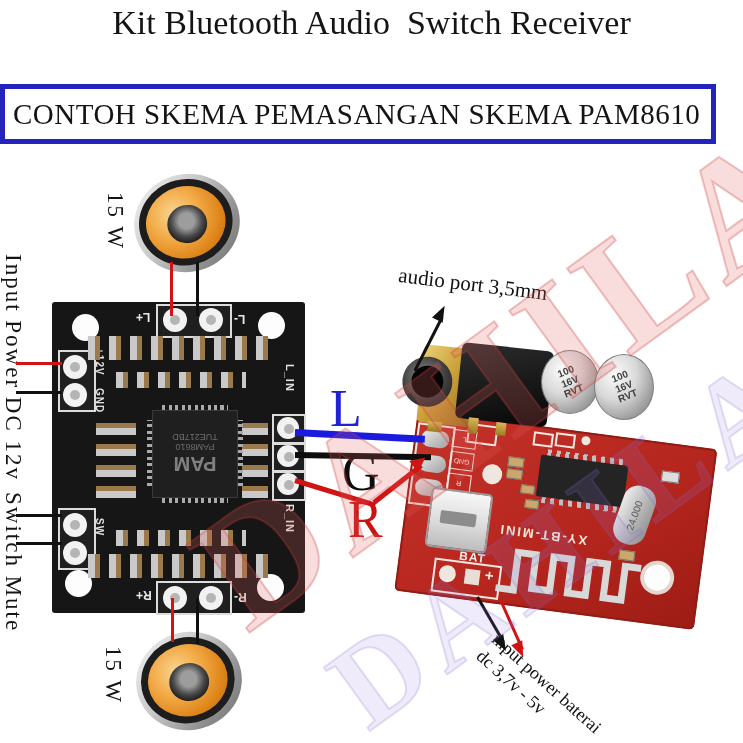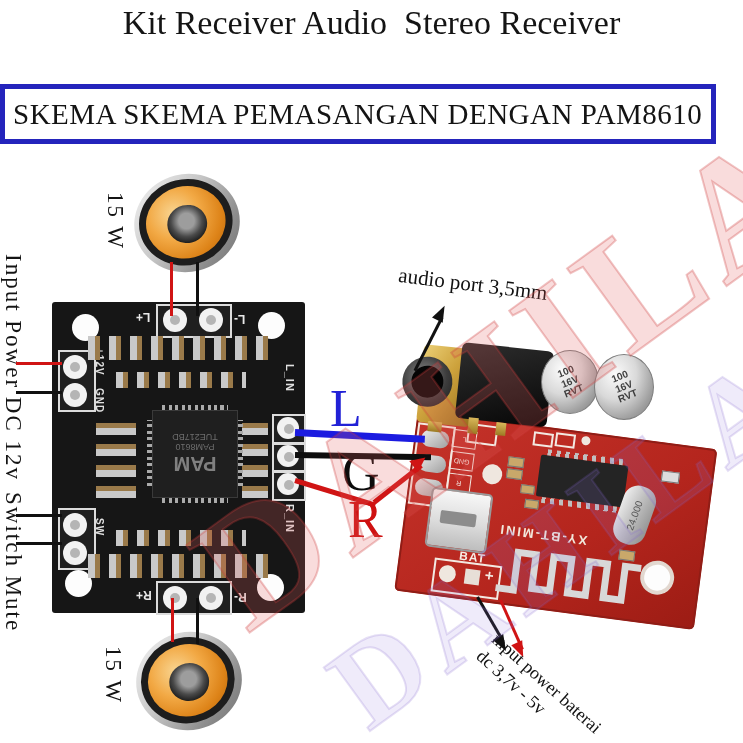--- a/index.html
+++ b/index.html
@@ -103,23 +103,23 @@
   .wm1{left:150px;top:295px;width:680px;font-size:165px;transform:rotate(-36deg);
       color:rgba(228,96,96,0.22);-webkit-text-stroke:2px rgba(205,60,60,0.30);}
   .wm2{left:295px;top:478px;width:520px;font-size:120px;transform:rotate(-36deg);
       color:rgba(150,120,220,0.15);-webkit-text-stroke:2px rgba(130,100,205,0.20);}
 </style>
 </head>
 <body>
 
 <div id="stage">
 
-  <div class="abs title">Kit Receiver Audio  Stereo Receiver</div>
+  <div class="abs title">Kit Bluetooth Audio  Switch Receiver</div>
   <div class="abs banner">
-    <span>SKEMA SKEMA PEMASANGAN DENGAN PAM8610</span>
+    <span>CONTOH SKEMA PEMASANGAN SKEMA PAM8610</span>
   </div>
 
   <div class="abs vtext" style="left:102px;top:192px;">15 W</div>
   <div class="wire" style="left:170px;top:262px;width:3px;height:54px;background:#d01414;"></div>
   <div class="wire" style="left:196px;top:262px;width:3px;height:54px;background:#101010;"></div>
   <div class="abs speaker" style="left:134px;top:174px;transform:rotate(-14deg);">
     <div class="spk-rim"></div>
     <div class="spk-sur"></div>
     <div class="spk-cone"></div>
     <div class="spk-cap"></div>

